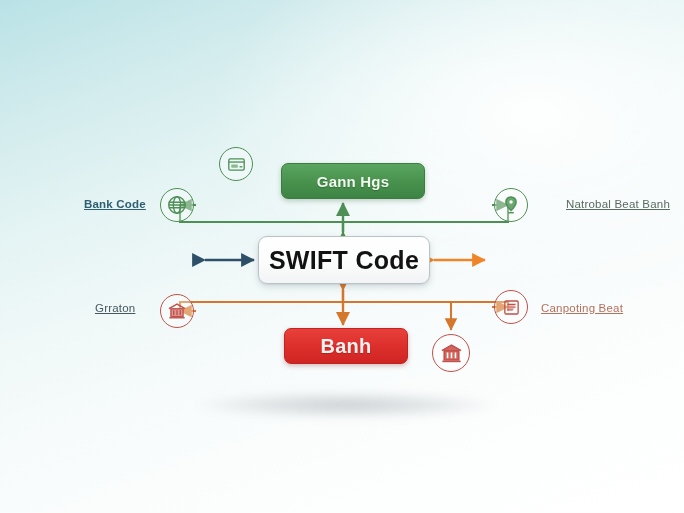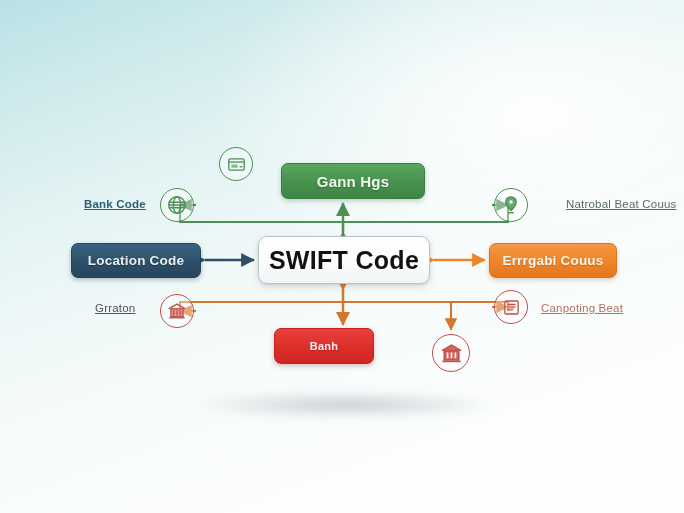--- a/index.html
+++ b/index.html
@@ -86,29 +86,29 @@
     background: linear-gradient(180deg, #5aa55f 0%, #47914d 55%, #3d8444 100%);
     border: 1px solid #3a7d41;
     box-shadow: 0 2px 5px rgba(40,80,45,0.26);
     color: #f2f7f0;
     font-size: 15px;
     font-weight: bold;
     text-shadow: 0 1px 1px rgba(20,50,25,0.35);
   }
 
   .node-bottom {
-    left: 274px;
+    left: 284px;
     top: 328px;
-    width: 100px;
+    width: 124px;
     height: 36px;
     background: linear-gradient(180deg, #e8403c 0%, #dc2f2c 52%, #cf2522 100%);
     border: 1px solid #c32320;
     box-shadow: 0 2px 5px rgba(120,30,28,0.28);
     color: #fdf1f0;
-    font-size: 11px;
+    font-size: 20px;
     font-weight: bold;
     text-shadow: 0 1px 1px rgba(110,20,18,0.38);
   }
 
   .node-left {
     left: 71px;
     top: 243px;
     width: 130px;
     height: 35px;
     background: linear-gradient(180deg, #3a6381 0%, #2d5068 55%, #26455b 100%);
@@ -231,23 +231,21 @@
 
     <g stroke="#ef8429" stroke-width="2.3" fill="none">
       <path d="M434,260 L485,260" marker-start="url(#arrow-orange2)" marker-end="url(#arrow-orange2)"></path>
     </g>
   </svg>
 
   <div class="node node-center">SWIFT Code</div>
 
   <div class="node node-top">Gann Hgs</div>
 
-  <div class="node node-left">Location Code</div>
-
-  <div class="node node-right">Errrgabi Couus</div>
+
 
   <div class="node node-bottom">Banh</div>
 
   <div class="badge badge-green badge-globe-left">
     <svg width="22" height="22" viewBox="0 0 24 24" fill="none" stroke="#4e8f55" stroke-width="1.5">
       <circle cx="12" cy="12" r="9"></circle>
       <ellipse cx="12" cy="12" rx="4" ry="9"></ellipse>
       <path d="M3 9h18M3 15h18M3 12h18"></path>
     </svg>
   </div>
@@ -289,17 +287,17 @@
   <div class="badge badge-red badge-bank-bottom">
     <svg width="25" height="25" viewBox="0 0 24 24" fill="none" stroke="#c0504a" stroke-width="1.5">
       <path d="M2.8 9.2L12 3.9l9.2 5.3" stroke-linejoin="round" fill="#d4665e"></path>
       <rect x="5" y="9.4" width="14" height="8.8" fill="#d4665e" stroke="#c0504a"></rect>
       <path d="M8.2 11v5.6M12 11v5.6M15.8 11v5.6" stroke="#ffffff"></path>
       <path d="M3.2 19.6h17.6"></path>
     </svg>
   </div>
 
   <div class="label label-bankcode">Bank Code</div>
-  <div class="label label-nationalid">Natrobal Beat Couus</div>
+  <div class="label label-nationalid">Natrobal Beat Banh</div>
   <div class="label label-grraton">Grraton</div>
   <div class="label label-company">Canpoting Beat</div>
 
 </div>
 
 </body></html>

